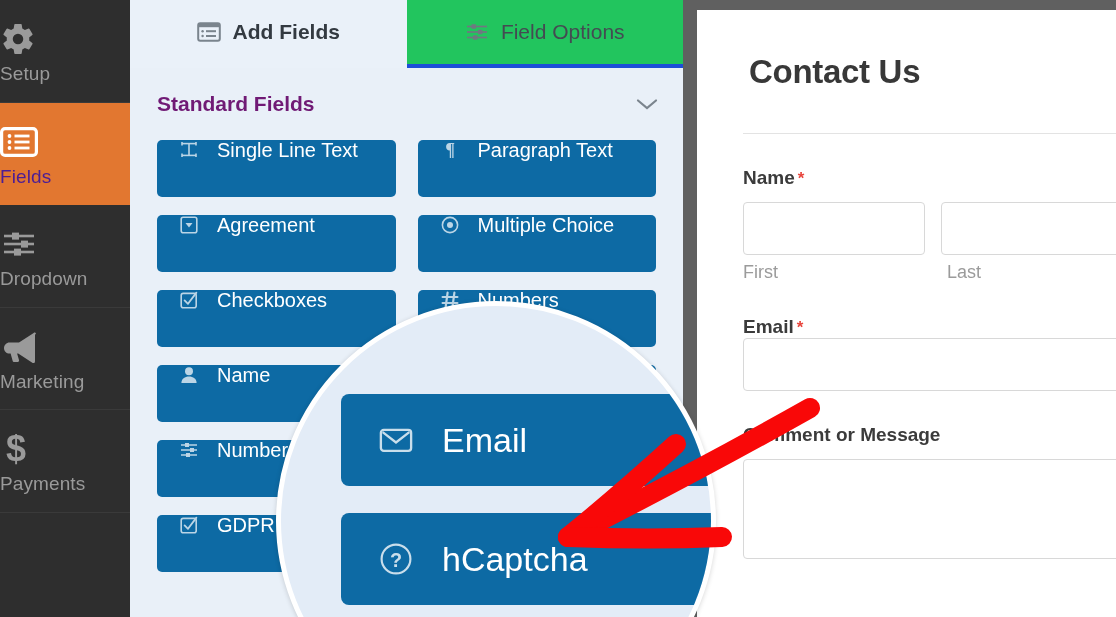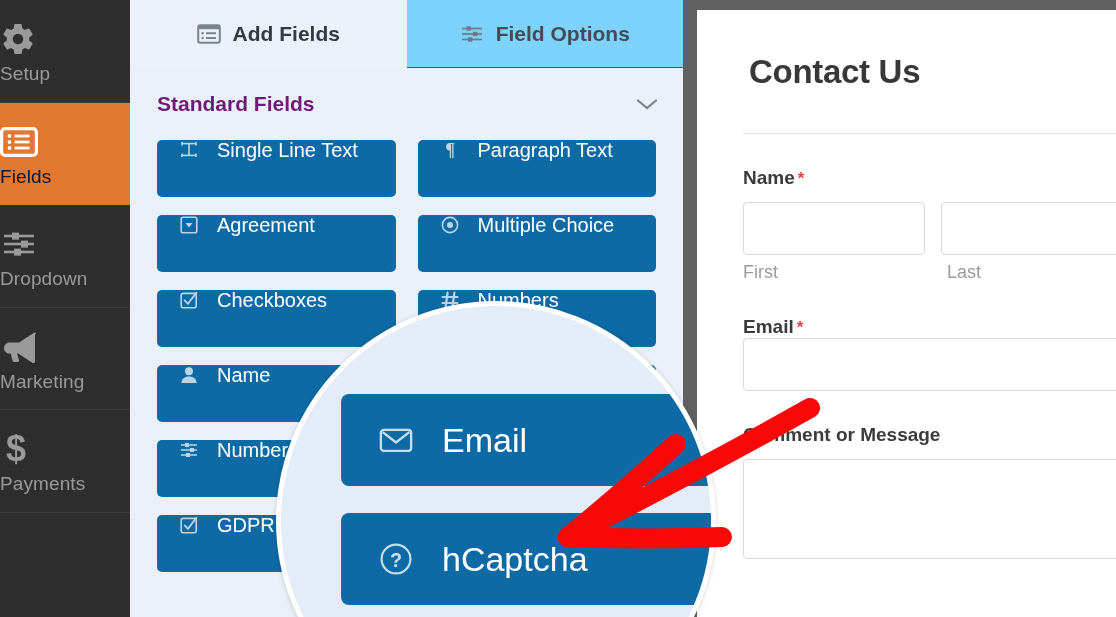--- a/index.html
+++ b/index.html
@@ -28,21 +28,21 @@
     display: flex;
     flex-direction: column;
     align-items: flex-start;
     justify-content: center;
     color: #9a9a9a;
     border-bottom: 1px solid #3a3a3a;
     cursor: pointer;
   }
   .side-item.active {
     background: #e27730;
-    color: #0f172a;
+    color: #4c1d95;
     border-bottom-color: #e27730;
   }
   .side-icon {
     height: 42px;
     display: flex; align-items: center; justify-content: center;
   }
   .side-icon svg { display: block; }
   .side-label {
     font-size: 19px;
     line-height: 1;
@@ -67,30 +67,30 @@
   .tab {
     flex: 1;
     display: flex;
     align-items: center;
     justify-content: center;
     gap: 12px;
     font-size: 21px;
     font-weight: bold;
     color: #444b52;
     cursor: pointer;
-    border-bottom: 1px solid #1d4ed8;
+    border-bottom: 4px solid #1d4ed8;
   }
   .tab.active {
     background: #eaf1f9;
     border-bottom-color: transparent;
     color: #333a41;
   }
   .tab.inactive {
-    background: #7dd3fc;
-    font-weight: bold;
+    background: #22c55e;
+    font-weight: normal;
   }
   .tab .tab-ico { display: flex; align-items: center; }
   .tab .tab-ico svg { display: block; }
 
   .section-head {
     height: 72px;
     display: flex;
     align-items: center;
     padding: 0 24px 0 27px;
     justify-content: space-between;

